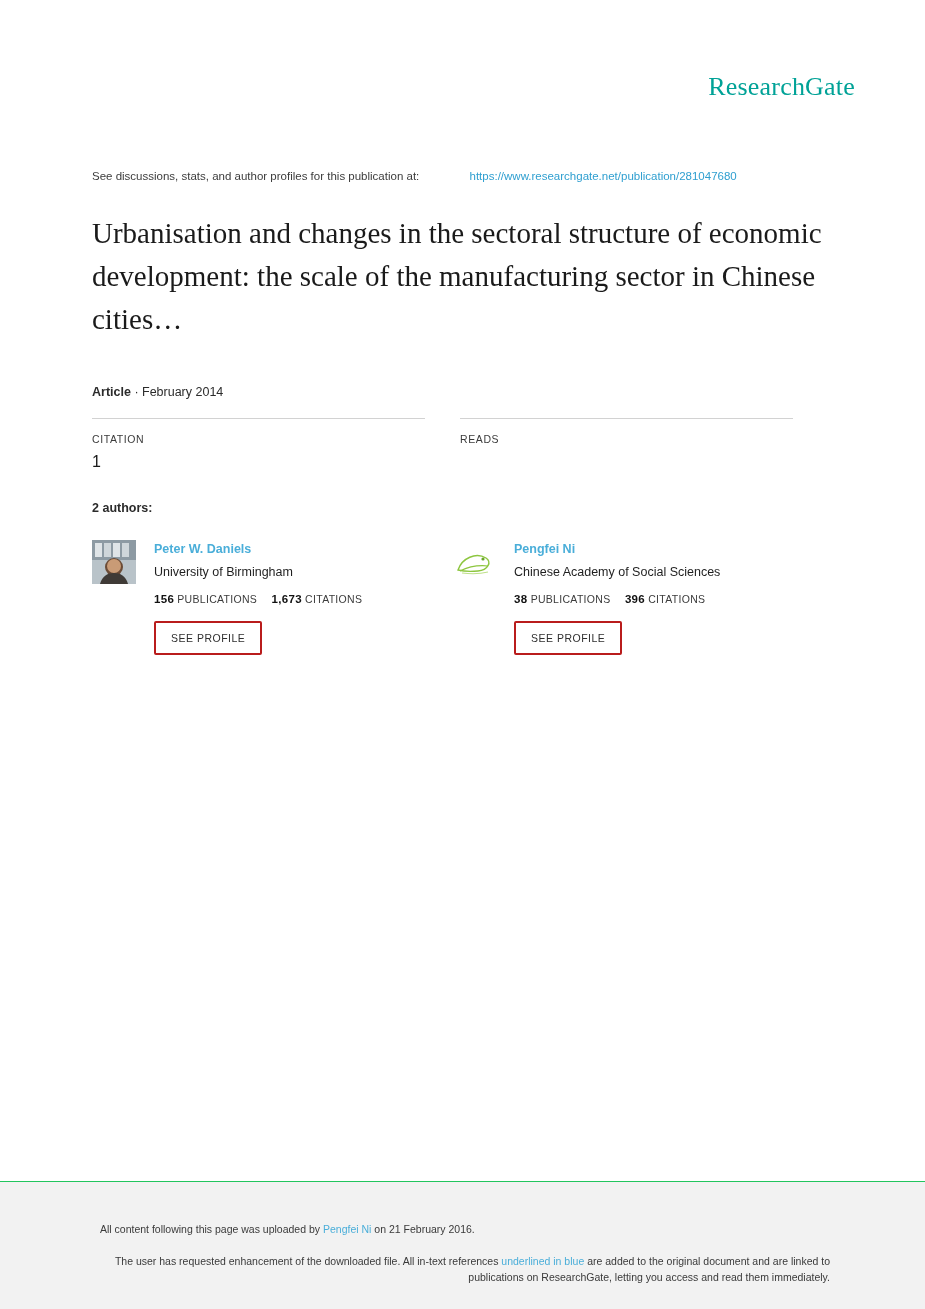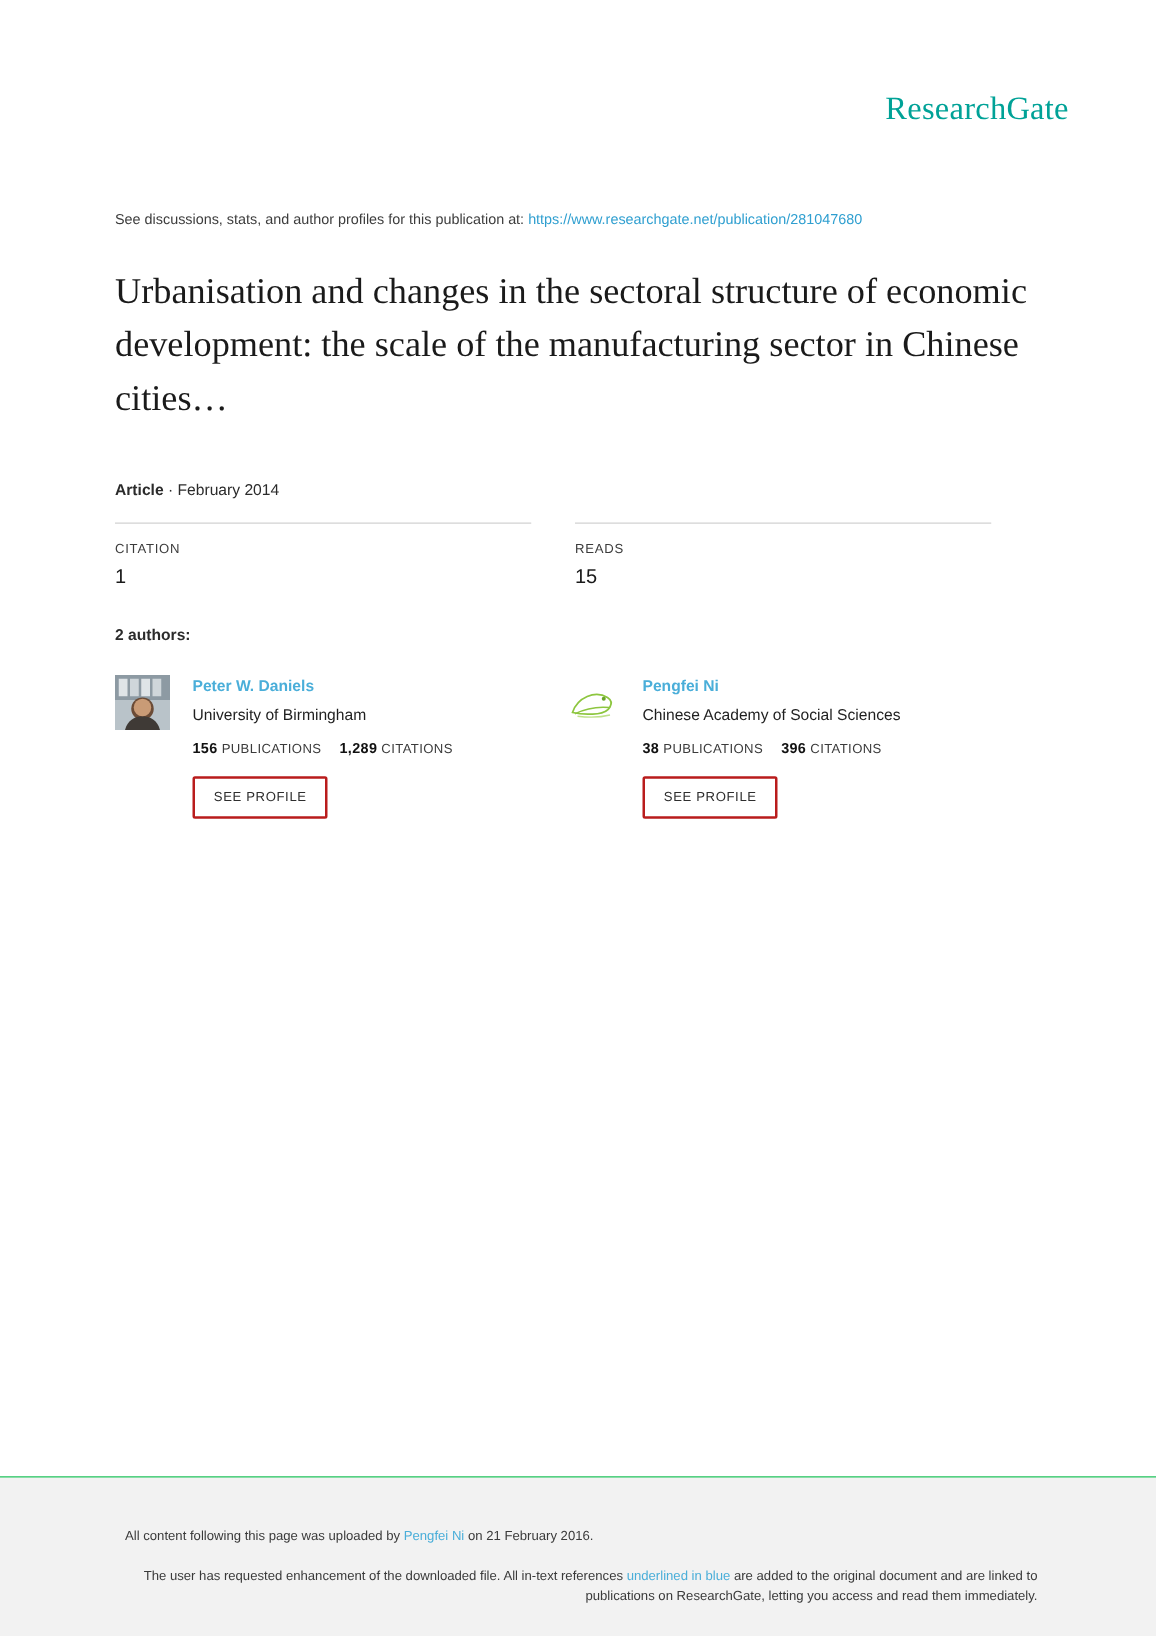--- a/index.html
+++ b/index.html
@@ -41,20 +41,21 @@
     position: absolute;
     top: 170px;
     left: 92px;
     font-size: 11.5px;
     color: #3c3c3c;
     white-space: nowrap;
   }
   .discussion-line .pub-link {
     color: #2f9fd0;
     text-decoration: none;
+    margin-left: 47px;
   }
 
   
   .title {
     position: absolute;
     top: 212px;
     left: 92px;
     width: 740px;
     font-family: "Liberation Serif", serif;
     font-size: 29px;
@@ -234,21 +235,20 @@
 
   <div class="stats">
     <div class="stat-col">
       <div class="stat-rule"></div>
       <div class="stat-label">CITATION</div>
       <div class="stat-value">1</div>
     </div>
     <div class="stat-col">
       <div class="stat-rule"></div>
       <div class="stat-label">READS</div>
-      <div class="stat-value">15</div>
     </div>
   </div>
 
   <div class="authors-heading">2 authors:</div>
 
   <div class="authors">
 
     <div class="author">
       <div class="avatar">
         <svg width="44" height="44" viewBox="0 0 44 44">
@@ -263,21 +263,21 @@
           <circle cx="22" cy="26" r="7" fill="#c99b76"></circle>
         </svg>
       </div>
       <div class="author-body">
         <div class="author-name">Peter W. Daniels</div>
         <div class="author-affil">University of Birmingham</div>
         <div class="author-counts">
           <b>156</b>
           <span>PUBLICATIONS</span>
           <span class="count-gap"></span>
-          <b>1,289</b>
+          <b>1,673</b>
           <span>CITATIONS</span>
         </div>
         <div class="see-profile">SEE PROFILE</div>
       </div>
     </div>
 
     <div class="author">
       <div class="avatar plain">
         <svg width="44" height="44" viewBox="0 0 44 44">
           <rect x="0" y="0" width="44" height="44" fill="#ffffff"></rect>

